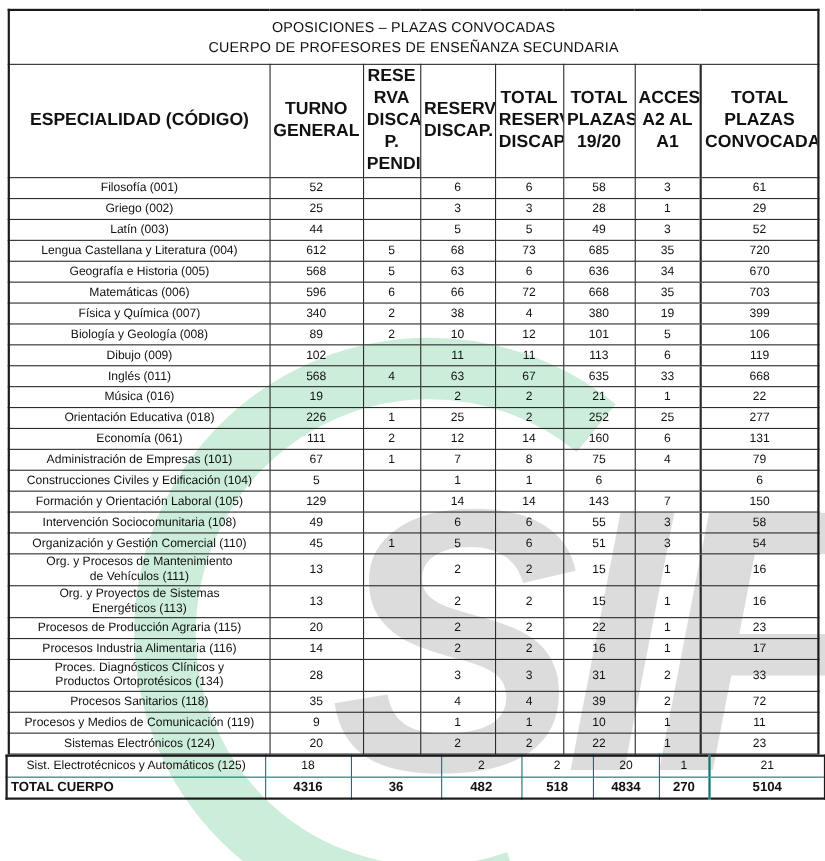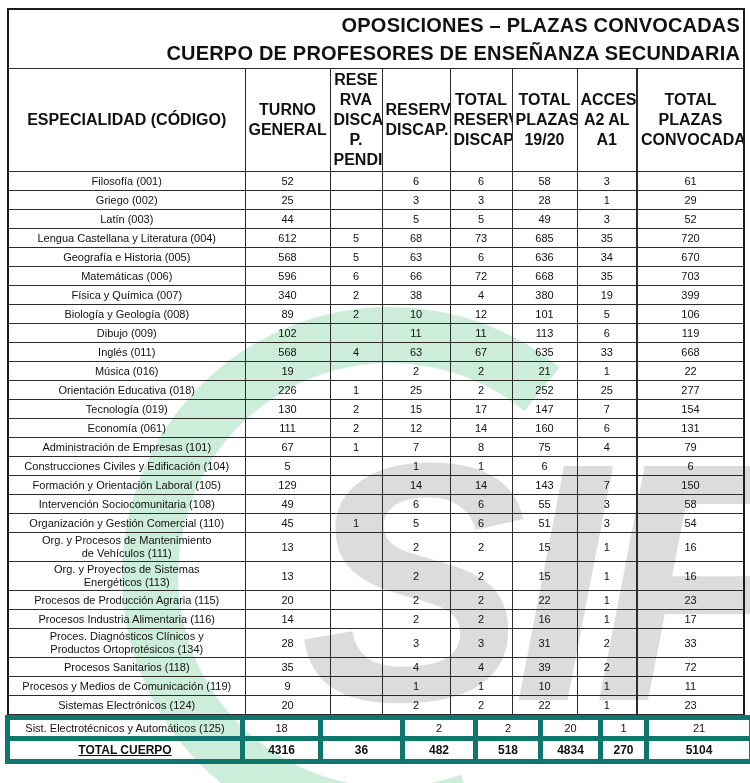--- a/index.html
+++ b/index.html
@@ -5,35 +5,35 @@
   html,body{margin:0;padding:0;background:#fff;}
   .sheet{
     position:relative;width:750px;height:783px;background:#ffffff;
     font-family:"Liberation Sans",sans-serif;overflow:hidden;color:#111;
   }
   .watermark{position:absolute;left:0;top:0;z-index:0;}
   table{border-collapse:collapse;position:relative;z-index:1;table-layout:fixed;background:transparent;}
   .main{margin:8px 0 0 7px;width:736px;border:2px solid #1b1b1b;border-bottom-width:1px;}
   .main th,.main td{border:1px solid #2b2b2b;padding:1px 3px;overflow:hidden;}
   th.title-cell{
-    height:46px;font-size:20px;font-weight:bold;text-align:right;
+    height:46px;font-size:13px;font-weight:normal;text-align:center;
     white-space:pre-line;line-height:1.4;letter-spacing:.2px;
   }
   tr.cols-row th{
     height:80px;font-size:16px;font-weight:bold;text-align:center;
     white-space:pre-line;line-height:1.25;vertical-align:middle;
   }
   tbody tr{height:19px;}
   td.label{text-align:center;font-size:11px;white-space:pre-line;line-height:13px;}
   td.num{text-align:center;font-size:11px;line-height:13px;}
   .thickL{border-left-width:2px !important;}
   .foot{margin:0 0 0 5px;width:744px;border:2px solid #1b1b1b;}
-  .foot td{border:5px solid #0f766e;padding:1px 3px;font-size:11px;line-height:13px;height:14px;overflow:hidden;}
+  .foot td{border:1px solid #0f766e;padding:1px 3px;font-size:11px;line-height:13px;height:14px;overflow:hidden;}
   .foot tr.total-row td{font-weight:bold;font-size:12px;height:16px;}
-  .foot tr.total-row td.label{text-align:center;text-decoration:underline;}
+  .foot tr.total-row td.label{text-align:left;}
 </style>
 </head>
 <body>
 
 <div class="sheet">
 
   <svg class="watermark" width="750" height="783" viewBox="0 0 750 783" aria-hidden="true">
     <text x="300" y="700" font-family="Liberation Sans, sans-serif" font-size="340" font-weight="bold" font-style="italic" letter-spacing="-14" fill="#aaaaaa" opacity="0.40">SIF</text>
     <circle cx="390" cy="575" r="240" fill="none" stroke="#c3ead3" stroke-width="56" opacity="0.85" stroke-dasharray="1000 508" stroke-dashoffset="-295"></circle>
   </svg>
@@ -192,30 +192,20 @@
           <td class="label">Orientación Educativa (018)</td>
           <td class="num">226</td>
           <td class="num">1</td>
           <td class="num">25</td>
           <td class="num">2</td>
           <td class="num">252</td>
           <td class="num">25</td>
           <td class="num thickL">277</td>
         </tr>
         <tr>
-          <td class="label">Tecnología (019)</td>
-          <td class="num">130</td>
-          <td class="num">2</td>
-          <td class="num">15</td>
-          <td class="num">17</td>
-          <td class="num">147</td>
-          <td class="num">7</td>
-          <td class="num thickL">154</td>
-        </tr>
-        <tr>
           <td class="label">Economía (061)</td>
           <td class="num">111</td>
           <td class="num">2</td>
           <td class="num">12</td>
           <td class="num">14</td>
           <td class="num">160</td>
           <td class="num">6</td>
           <td class="num thickL">131</td>
         </tr>
         <tr>

